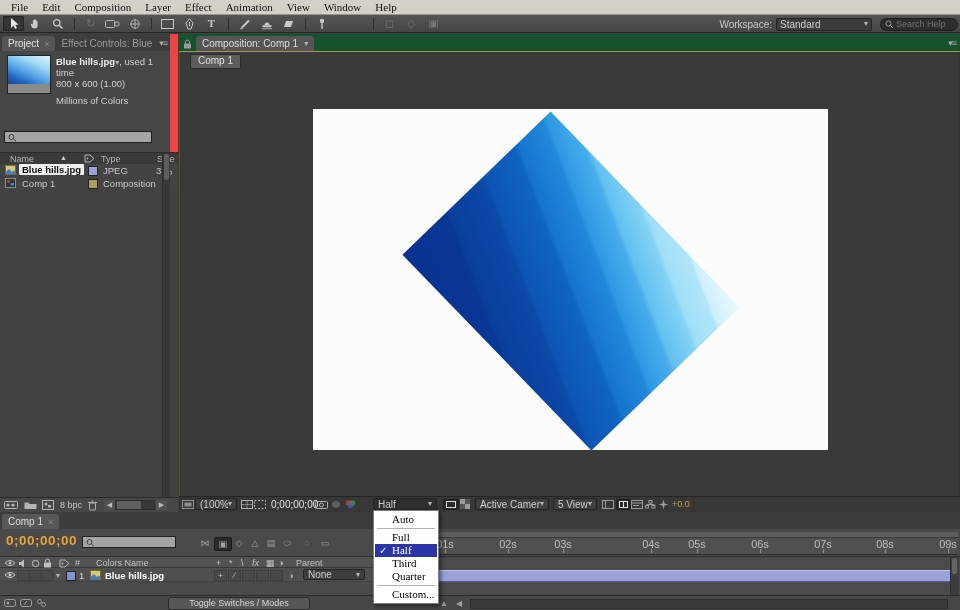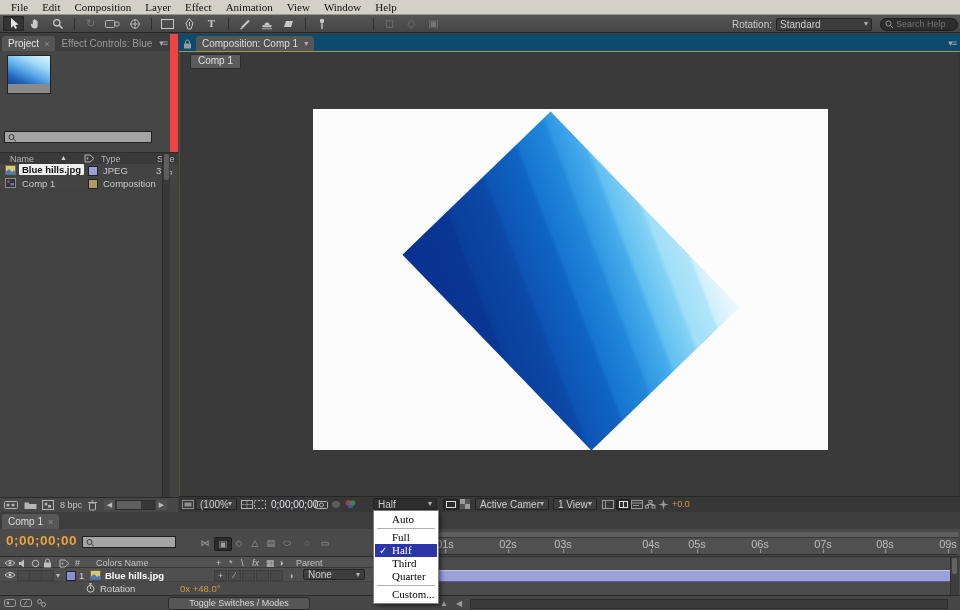--- a/index.html
+++ b/index.html
@@ -60,21 +60,21 @@
   .pp-vscroll .th{position:absolute;top:1px;left:1px;width:5px;height:26px;background:#5e5e5e;border-radius:2px;}
   .pp-foot{position:absolute;left:0;bottom:0;width:178px;height:14px;background:#474747;border-top:1px solid #2b2b2b;}
   .pp-foot .ico{position:absolute;top:2px;}
   .pp-foot .txt{position:absolute;top:2px;font-size:9px;color:#c7c7c7;}
   .hscroll{position:absolute;top:2px;height:10px;background:#383838;border:1px solid #2c2c2c;box-sizing:border-box;}
   .hsbtn{position:absolute;top:2px;width:11px;height:10px;background:#515151;color:#bbb;font-size:7px;line-height:10px;text-align:center;}
   .hsthumb{position:absolute;top:3px;height:8px;background:#5f5f5f;}
 
   
   .comppanel{position:absolute;left:179px;top:34px;width:781px;height:478px;background:#424242;}
-  .cp-tabs{position:absolute;left:0;top:0;width:100%;height:17px;background:#0c4a6e;display:flex;align-items:flex-end;}
+  .cp-tabs{position:absolute;left:0;top:0;width:100%;height:17px;background:#14532d;display:flex;align-items:flex-end;}
   .cp-tabs .lock{margin:0 4px 2px 4px;}
   .cp-tab{background:#555;color:#ddd;margin-bottom:0;}
   .cp-tabs .pm{position:absolute;right:4px;top:4px;}
   .yline{position:absolute;left:0;top:17px;width:100%;height:1px;background:#a3954c;z-index:3;}
   .viewer{position:absolute;left:0;top:18px;width:100%;bottom:15px;background:#3a3a3a;border-left:1px solid #55512f;border-right:1px solid #38362a;box-sizing:border-box;overflow:hidden;}
   .vtab{position:absolute;left:10px;top:2px;height:13px;padding:0 7px;background:#5c5c5c;border:1px solid #2c2c2c;border-radius:2px;color:#e0e0e0;font-size:10px;line-height:12px;z-index:2;}
   .canvas{position:absolute;left:133px;top:57px;width:515px;height:341px;background:#fcfcfc;}
   .rotimg{position:absolute;left:122px;top:69px;width:272px;height:206px;transform:rotate(46deg);
     background:linear-gradient(203deg,#eef9fe 0%,#cfeffc 9%,#b0e5fa 10%,#9fdff8 18%,#83d2f5 19.5%,#62c0f0 28%,#47adec 29.5%,#2f98e3 38%,#2188da 39.5%,#1675cf 50%,#1064c2 51.5%,#0d55b4 64%,#0c49a9 65.5%,#0a3e9c 80%,#093795 81%,#0a3190 100%);}
   .cp-bar{position:absolute;left:0;bottom:0;width:100%;height:15px;background:#373737;border-top:1px solid #252525;font-size:9px;color:#c9c9c9;}
@@ -221,21 +221,21 @@
           <span class="ch dim">◻</span>
         </span>
       <span class="tool">
           <span class="ch dim">◇</span>
         </span>
       <span class="tool">
           <span class="ch dim">▣</span>
         </span>
     </div>
     <div class="tb-right">
-      <span class="ws-label">Rotation:</span>
+      <span class="ws-label">Workspace:</span>
       <div class="ws-dd">
         <span class="lbl">Standard</span>
         <span class="arr">▾</span>
       </div>
       <div class="help-search">
         <svg width="9" height="9">
             <circle cx="3.5" cy="3.5" r="2.5" fill="none" stroke="#9a9a9a"></circle>
             <line x1="5.4" y1="5.4" x2="8" y2="8" stroke="#9a9a9a"></line>
           </svg>
         <input placeholder="Search Help" style="">
@@ -250,20 +250,25 @@
           <span class="x">×</span>
         </div>
       <div class="ptab inactive">
           <span>Effect Controls: Blue h</span>
         </div>
       <span class="pm">▾≡</span>
     </div>
     <div class="thumb">
         <div class="img"></div>
       </div>
+    <div class="pinfo">
+      <div><b>Blue hills.jpg</b><span class="arr">▾</span><span>, used 1 time</span></div>
+      <div>800 x 600 (1.00)</div>
+      <div class="depth">Millions of Colors</div>
+    </div>
     <div class="srch pp-srch">
       <svg width="9" height="9">
           <circle cx="3.5" cy="4" r="2.5" fill="none" stroke="#3c3c3c"></circle>
           <line x1="5.4" y1="5.9" x2="8" y2="8.3" stroke="#3c3c3c"></line>
         </svg>
       <input style="">
     </div>
     <div class="lsthead">
       <span style="left:10px;">Name</span>
       <span style="left:60px;font-size:7px;color:#d0d0d0;">▲</span>
@@ -425,21 +430,21 @@
             <rect x="5" y="5" width="5" height="5" fill="#9a9a9a"></rect>
             <rect x="5" width="5" height="5" fill="#555"></rect>
             <rect y="5" width="5" height="5" fill="#555"></rect>
           </svg>
         </span>
       <div class="ddbox" style="left:296px;width:74px;">
           <span class="lbl">Active Camera</span>
           <span class="arr">▾</span>
         </div>
       <div class="ddbox" style="left:374px;width:44px;">
-          <span class="lbl">1 View</span>
+          <span class="lbl">5 View</span>
           <span class="arr">▾</span>
         </div>
       <span class="icobtn" style="left:423px;top:3px;">
           <svg width="12" height="9">
             <rect x="0.5" y="0.5" width="11" height="8" fill="none" stroke="#9a9a9a"></rect>
             <line x1="3.5" y1="0" x2="3.5" y2="9" stroke="#9a9a9a"></line>
           </svg>
         </span>
       <span class="icobtn pressed" style="left:437px;top:2px;">
           <svg width="11" height="9">
@@ -573,32 +578,20 @@
       <span class="swcell" style="left:228px;text-align:center;color:#c9c9c9;font-size:8px;line-height:9px;">∕</span>
       <span class="swcell" style="left:242px;"></span>
       <span class="swcell" style="left:256px;"></span>
       <span class="swcell" style="left:270px;"></span>
       <span style="left:289px;top:3px;color:#b0b0b0;font-size:9px;">◗</span>
       <div class="ddbox" style="left:303px;top:1px;width:62px;height:11px;position:absolute;">
           <span class="lbl">None</span>
           <span class="arr">▾</span>
         </div>
     </div>
-    <div class="tl-row2">
-      <span style="left:86px;top:1px;">
-          <svg width="9" height="10">
-            <circle cx="4.5" cy="5.8" r="3.4" fill="none" stroke="#c9c9c9"></circle>
-            <line x1="4.5" y1="5.8" x2="4.5" y2="3.4" stroke="#c9c9c9"></line>
-            <line x1="3" y1="0.8" x2="6" y2="0.8" stroke="#c9c9c9"></line>
-            <line x1="4.5" y1="0.8" x2="4.5" y2="2.2" stroke="#c9c9c9"></line>
-          </svg>
-        </span>
-      <span style="left:100px;">Rotation</span>
-      <span class="rotval" style="left:180px;">0x +48.0°</span>
-    </div>
     <div class="tl-bot">
       <span style="left:4px;top:2px;">
           <svg width="12" height="10">
             <rect x="0.5" y="1.5" width="11" height="7" rx="2" fill="none" stroke="#9f9f9f"></rect>
             <circle cx="4" cy="5" r="1.4" fill="#9f9f9f"></circle>
           </svg>
         </span>
       <span style="left:20px;top:2px;">
           <svg width="12" height="10">
             <rect x="0.5" y="1.5" width="11" height="7" rx="2" fill="none" stroke="#9f9f9f"></rect>

